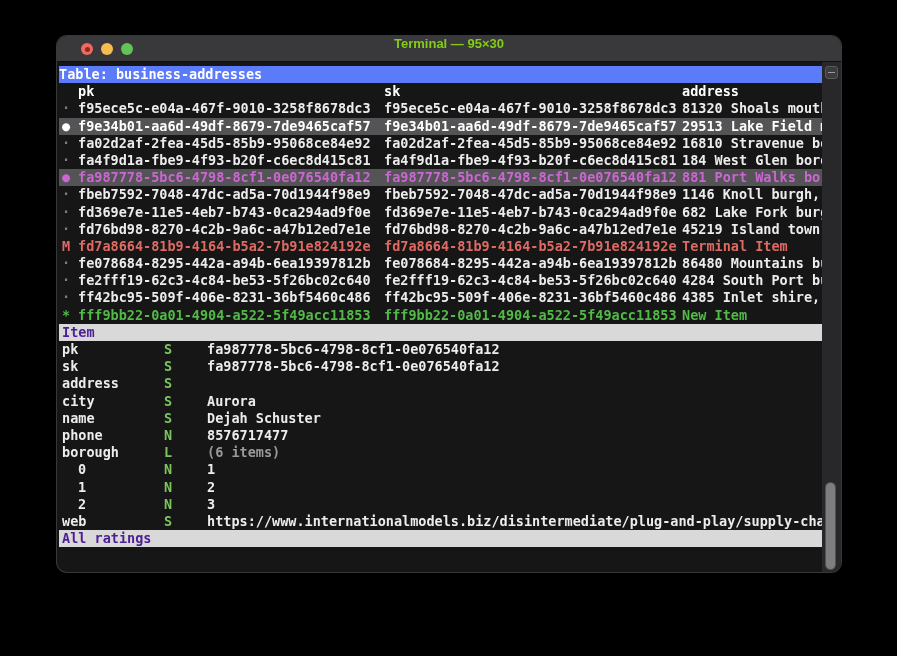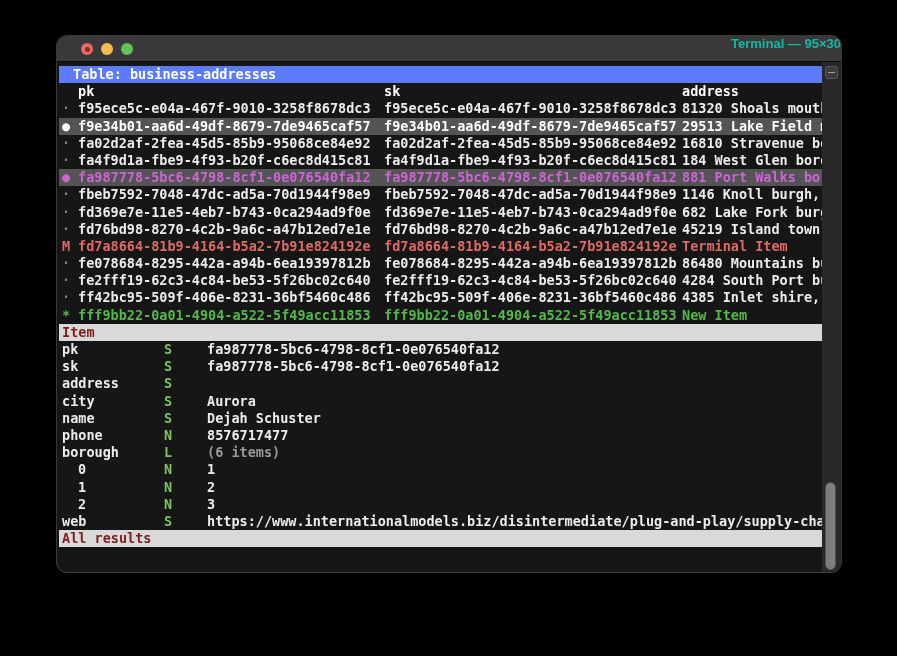--- a/index.html
+++ b/index.html
@@ -10,21 +10,21 @@
     position:absolute; left:57px; top:36px; width:784px; height:536px;
     background:#161616; border-radius:10px; overflow:hidden;
     box-shadow:0 0 0 1px rgba(255,255,255,0.22), 0 22px 60px rgba(0,0,0,0.8);
   }
   .titlebar {
     position:relative; height:26px; background:#39393b;
     border-bottom:1px solid #0e0e0e;
   }
   .title {
     position:absolute; left:0; right:0; top:0; height:26px; line-height:26px;
-    text-align:right; color:#14b8a6; font:600 13px "Liberation Sans", sans-serif;
+    text-align:center; color:#84cc16; font:600 13px "Liberation Sans", sans-serif;
   }
   .lights { position:absolute; left:24px; top:7px; height:12px; }
   .light { position:absolute; width:12px; height:12px; border-radius:50%; top:0; }
   .light.red    { left:0;  background:#ee6a5f; }
   .light.red::after { content:""; position:absolute; left:3.5px; top:3.5px; width:5px; height:5px; border-radius:50%; background:#8c2922; }
   .light.yellow { left:20px; background:#f5bd4f; }
   .light.green  { left:40px; background:#61c454; }
 
   .content {
     position:absolute; left:0; top:26px; width:765px; bottom:0;
@@ -36,21 +36,21 @@
     position:relative; height:17.2px; line-height:17.3px; width:763px;
     padding-left:3px; overflow:hidden; white-space:pre;
   }
   .c { position:absolute; top:0; white-space:pre; }
   .c.m    { left:3px; }
   .c.pk   { left:19px; }
   .c.sk   { left:325px; }
   .c.addr { left:623px; }
 
   .bar.blue-bar { background:var(--header-blue,#5c7bfa); color:#ffffff; }
-  .bar.gray-bar { background:var(--bar-gray,#d9d9d9); color:#7f1d1d; }
+  .bar.gray-bar { background:var(--bar-gray,#d9d9d9); color:#4c1d95; }
 
   .header-row { color:#ffffff; }
 
   .trow .c.m { color:#7f7f7f; }
   .trow.selected { background:var(--selected-bg,#545456); color:#ffffff; }
   .trow.selected .c.m { color:#ffffff; }
   .trow.viewed { background:var(--selected-bg,#545456); color:var(--viewed-pink,#cb66d2); }
   .trow.viewed .c.m { color:var(--viewed-pink,#cb66d2); }
   .trow.modified { color:var(--modified-red,#df6a64); }
   .trow.modified .c.m { color:var(--modified-red,#df6a64); }
@@ -88,21 +88,21 @@
     <div class="titlebar">
       <div class="lights">
         <span class="light red"></span>
         <span class="light yellow"></span>
         <span class="light green"></span>
       </div>
       <div class="title">Terminal — 95×30</div>
     </div>
 
     <div class="content">
-      <div class="row bar blue-bar"><span class="c" style="left:14px">Table: business-addresses</span></div>
+      <div class="row bar blue-bar"><span class="c" style="left:0">Table: business-addresses</span></div>
 
       <div class="row header-row">
         <span class="c pk">pk</span>
         <span class="c sk">sk</span>
         <span class="c addr">address</span>
       </div>
 
       <div id="table-rows">
           <div class="row trow normal"><span class="c m">·</span><span class="c pk">f95ece5c-e04a-467f-9010-3258f8678dc3</span><span class="c sk">f95ece5c-e04a-467f-9010-3258f8678dc3</span><span class="c addr">81320 Shoals mouth,</span></div>
           <div class="row trow selected"><span class="c m">●</span><span class="c pk">f9e34b01-aa6d-49df-8679-7de9465caf57</span><span class="c sk">f9e34b01-aa6d-49df-8679-7de9465caf57</span><span class="c addr">29513 Lake Field mo</span></div>
@@ -128,21 +128,21 @@
           <div class="row irow"><span class="c name">city</span><span class="c type">S</span><span class="c val">Aurora</span></div>
           <div class="row irow"><span class="c name">name</span><span class="c type">S</span><span class="c val">Dejah Schuster</span></div>
           <div class="row irow"><span class="c name">phone</span><span class="c type">N</span><span class="c val">8576717477</span></div>
           <div class="row irow"><span class="c name">borough</span><span class="c type">L</span><span class="c val dim">(6 items)</span></div>
           <div class="row irow indent"><span class="c name">0</span><span class="c type">N</span><span class="c val">1</span></div>
           <div class="row irow indent"><span class="c name">1</span><span class="c type">N</span><span class="c val">2</span></div>
           <div class="row irow indent"><span class="c name">2</span><span class="c type">N</span><span class="c val">3</span></div>
           <div class="row irow"><span class="c name">web</span><span class="c type">S</span><span class="c val">https://www.internationalmodels.biz/disintermediate/plug-and-play/supply-chai</span></div>
         </div>
 
-      <div class="row bar gray-bar"><span class="c" style="left:3px">All results</span></div>
+      <div class="row bar gray-bar"><span class="c" style="left:3px">All ratings</span></div>
     </div>
 
     <div class="scroll-track">
       <div class="split-widget">
           <span class="split-line"></span>
         </div>
       <div class="scroll-thumb"></div>
     </div>
 
   </div>

